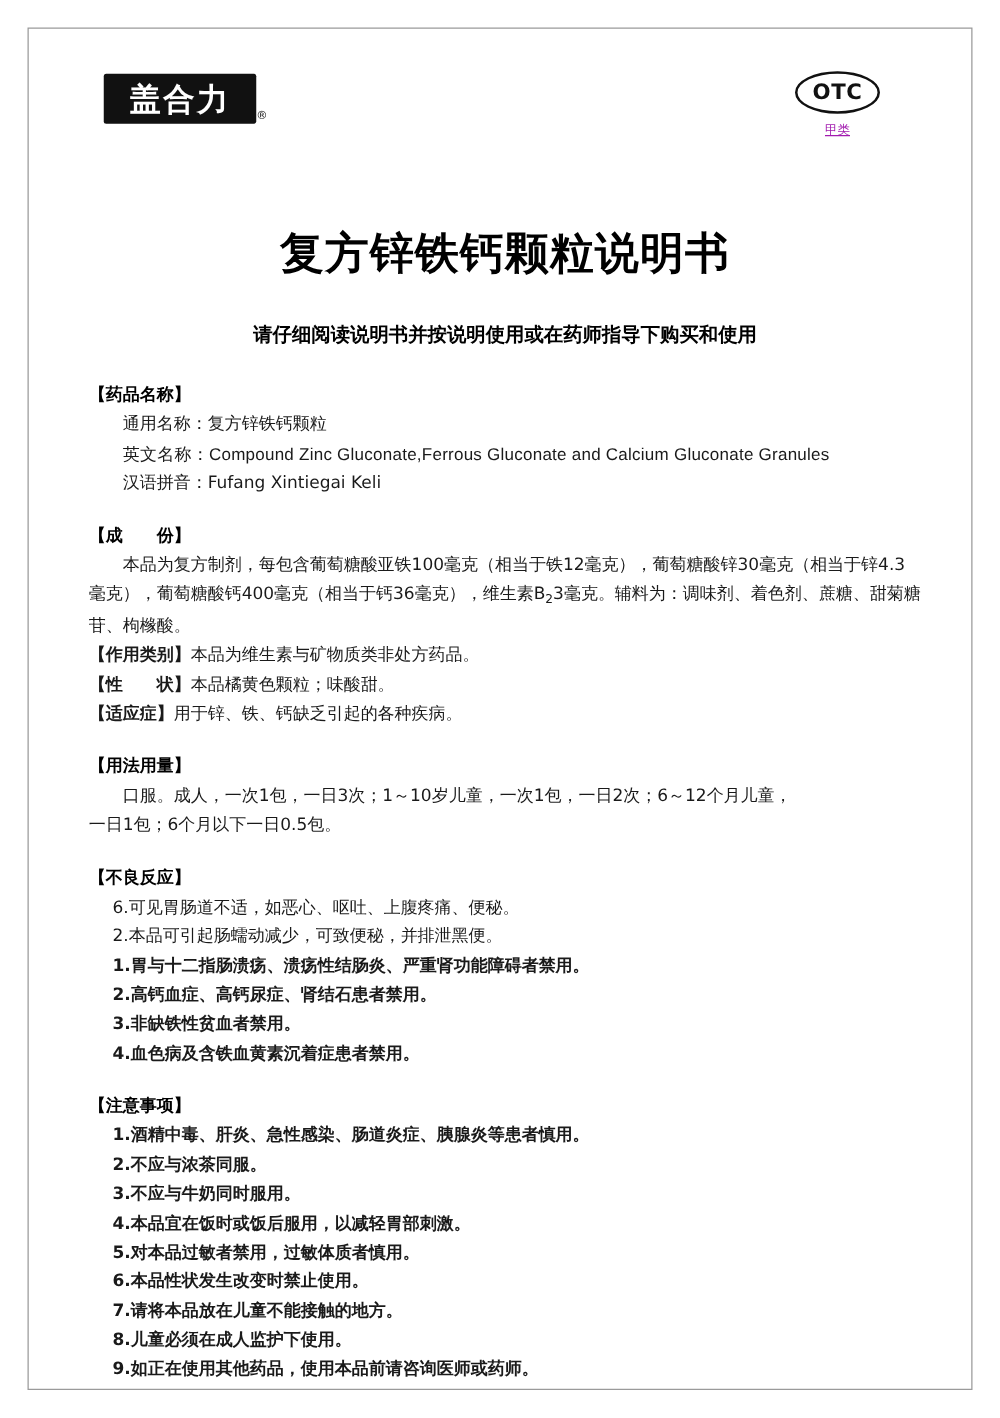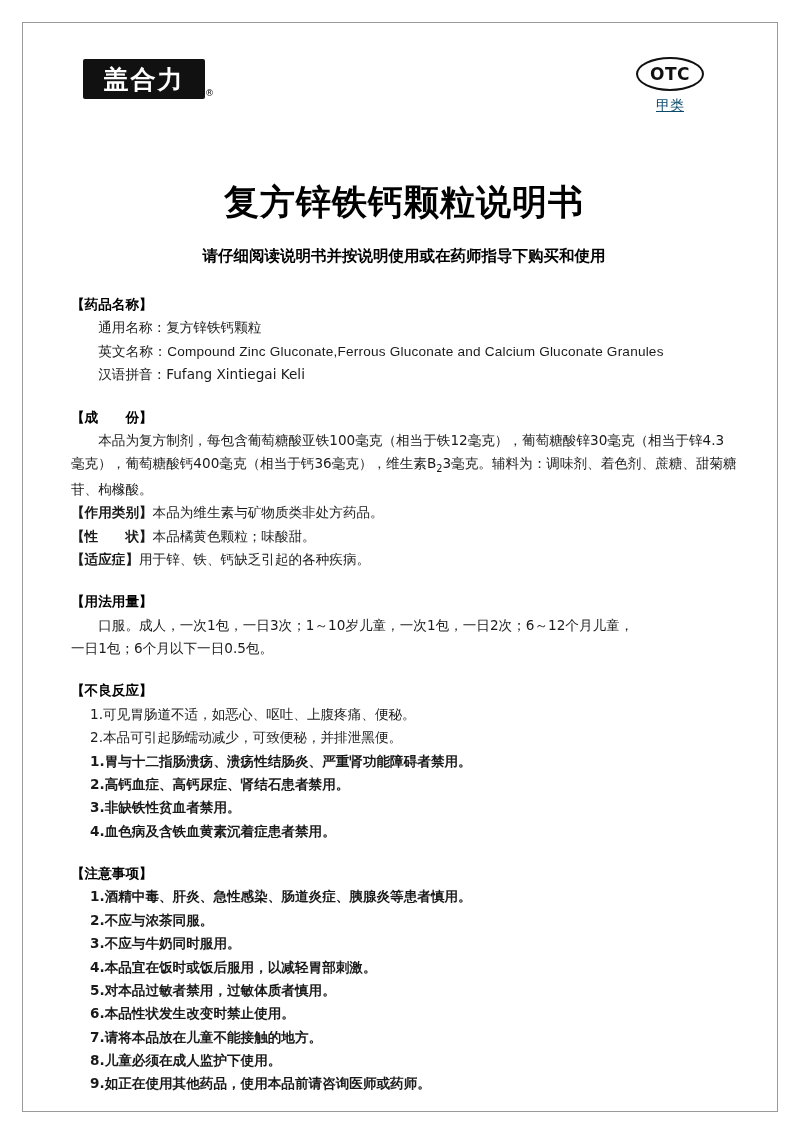--- a/index.html
+++ b/index.html
@@ -85,35 +85,35 @@
   }
   .otc-oval span {
     font-size: 17px;
     font-weight: bold;
     letter-spacing: 0.5px;
     color: #111;
     font-family: "DejaVu Sans", sans-serif;
   }
   .otc-label {
     margin-top: 6px;
-    font-size: 14px;
-    color: #0c4a6e;
+    font-size: 10px;
+    color: #a21caf;
     text-decoration: underline;
   }
   
   .title {
     margin-top: 58px;
     text-align: center;
     font-size: 35px;
     font-weight: bold;
     letter-spacing: 1px;
     color: #000;
   }
   .subtitle {
-    margin-top: 20px;
+    margin-top: 32px;
     text-align: center;
     font-size: 15.5px;
     font-weight: bold;
     color: #000;
   }
   
   .content {
     margin-top: 26px;
     font-size: 13.6px;
     line-height: 1.72;
@@ -186,21 +186,21 @@
         <div><span class="inline-head">【性　　状】</span><span>本品橘黄色颗粒；味酸甜。</span></div>
 
         <div><span class="inline-head">【适应症】</span><span>用于锌、铁、钙缺乏引起的各种疾病。</span></div>
 
 
         <div class="sec-head">【用法用量】</div>
         <div class="indent">口服。成人，一次1包，一日3次；1～10岁儿童，一次1包，一日2次；6～12个月儿童，</div>
         <div class="hang">一日1包；6个月以下一日0.5包。</div>
 
         <div class="sec-head">【不良反应】</div>
-        <div class="item-plain">1.可见胃肠道不适，如恶心、呕吐、上腹疼痛、便秘。</div>
+        <div class="item-plain">6.可见胃肠道不适，如恶心、呕吐、上腹疼痛、便秘。</div>
         <div class="item-plain">2.本品可引起肠蠕动减少，可致便秘，并排泄黑便。</div>
 
         <div class="item">1.胃与十二指肠溃疡、溃疡性结肠炎、严重肾功能障碍者禁用。</div>
         <div class="item">2.高钙血症、高钙尿症、肾结石患者禁用。</div>
         <div class="item">3.非缺铁性贫血者禁用。</div>
         <div class="item">4.血色病及含铁血黄素沉着症患者禁用。</div>
 
         <div class="sec-head">【注意事项】</div>
         <div class="item">1.酒精中毒、肝炎、急性感染、肠道炎症、胰腺炎等患者慎用。</div>
         <div class="item">2.不应与浓茶同服。</div>

